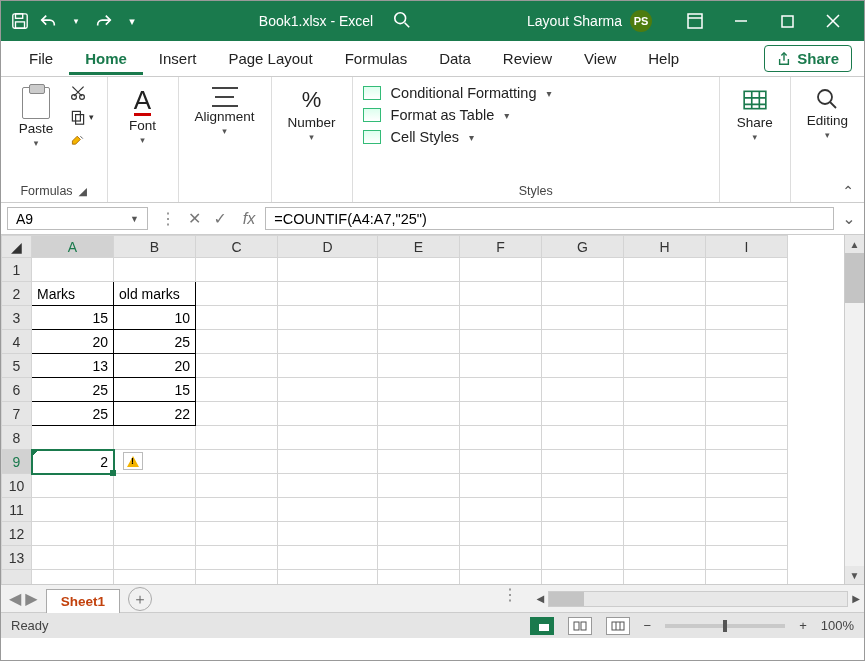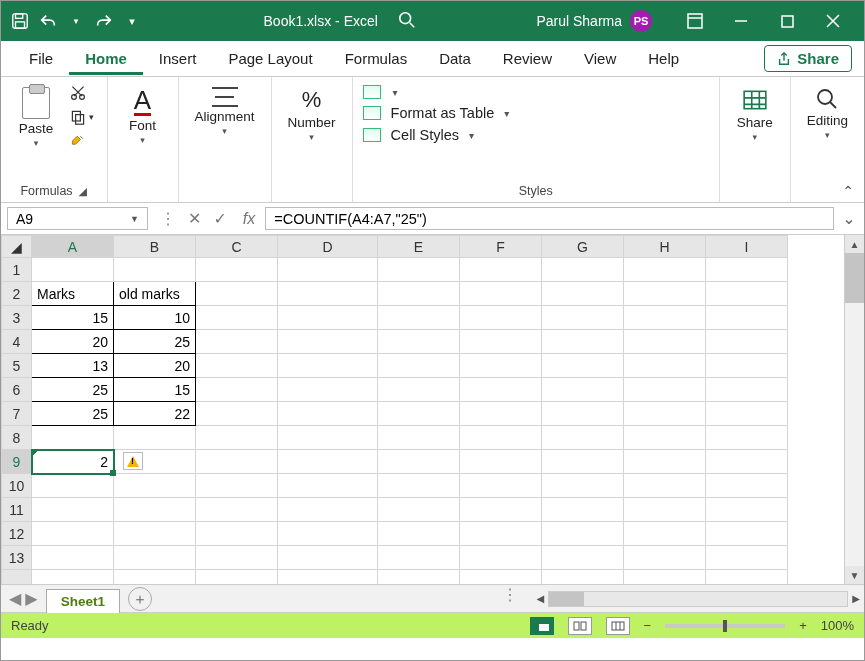--- a/index.html
+++ b/index.html
@@ -4,21 +4,21 @@
 <style>
   * { box-sizing: border-box; font-family: "Segoe UI", Arial, sans-serif; }
   body { margin:0; padding:0; background:#fff; width:865px; height:661px; overflow:hidden; border:1px solid #999; }
 
   
   .titlebar { background:#1a7a4d; color:#fff; height:40px; display:flex; align-items:center; padding:0 8px; font-size:14px; }
   .titlebar .qat { display:flex; align-items:center; gap:6px; }
   .titlebar .qat .icon-btn { width:22px; height:22px; display:flex; align-items:center; justify-content:center; color:#fff; }
   .titlebar .title-center { flex:1; text-align:center; display:flex; align-items:center; justify-content:center; gap:20px; }
   .titlebar .user { display:flex; align-items:center; gap:8px; }
-  .titlebar .user .avatar { width:22px; height:22px; border-radius:50%; background:#a21caf; display:flex; align-items:center; justify-content:center; font-size:11px; font-weight:600; }
+  .titlebar .user .avatar { width:22px; height:22px; border-radius:50%; background:#4d7c0f; display:flex; align-items:center; justify-content:center; font-size:11px; font-weight:600; }
   .titlebar .winbtns { display:flex; align-items:center; gap:0; margin-left:20px; }
   .titlebar .winbtns .wb { width:46px; height:40px; display:flex; align-items:center; justify-content:center; }
   .titlebar svg, .titlebar .glyph { color:#fff; }
 
   
   .menurow { height:36px; display:flex; align-items:center; padding:0 12px; gap:0; border-bottom:1px solid #ccc; }
   .menurow .tab { padding:8px 16px; font-size:15px; color:#222; cursor:pointer; }
   .menurow .tab.active { color:#1a7a4d; border-bottom:3px solid #1a7a4d; font-weight:600; padding-bottom:5px; }
   .menurow .spacer { flex:1; }
   .menurow .share { border:1px solid #1a7a4d; border-radius:4px; color:#1a7a4d; padding:4px 12px; font-weight:600; display:flex; align-items:center; gap:6px; font-size:15px; }
@@ -84,29 +84,29 @@
   .warn-icon .tri::after{content:"!"; position:absolute; left:-2px; top:0; font-size:9px; font-weight:bold; color:#000;}
 
   .vscroll { width:20px; background:#f1f1f1; border-left:1px solid #ccc; display:flex; flex-direction:column; }
   .vscroll .arr { height:18px; display:flex; align-items:center; justify-content:center; font-size:10px; color:#555; background:#e7e7e7; }
   .vscroll .thumb { background:#c4c4c4; margin:0; }
 
   
   .sheetrow { height:28px; border-top:1px solid #ccc; display:flex; align-items:stretch; background:#f1f1f1; }
   .sheetrow .nav { display:flex; align-items:center; gap:4px; padding:0 8px; color:#888; }
   .sheetrow .tabcont { display:flex; align-items:flex-end; }
-  .sheetrow .stab { background:#fff; border:1px solid #aaa; border-bottom:none; padding:4px 14px; font-size:13.5px; color:#4d7c0f; font-weight:600; position:relative; top:1px; }
+  .sheetrow .stab { background:#fff; border:1px solid #aaa; border-bottom:none; padding:4px 14px; font-size:13.5px; color:#c2410c; font-weight:600; position:relative; top:1px; }
   .sheetrow .plus { width:24px; height:24px; border:1px solid #aaa; border-radius:50%; margin:2px 8px; display:flex; align-items:center; justify-content:center; color:#666; font-size:15px;}
   .sheetrow .hscroll { flex:1; display:flex; align-items:center; justify-content:flex-end; padding-right:4px; }
   .sheetrow .hscroll .track { height:16px; background:#e8e8e8; flex:1; margin:0 4px; position:relative; max-width:300px; border:1px solid #ccc;}
   .sheetrow .hscroll .thumb { position:absolute; left:0; top:0; height:100%; width:35px; background:#c4c4c4; }
   .sheetrow .hdots{ color:#888; padding:0 6px; }
 
   
-  .status { height:26px; border-top:1px solid #ccc; background:#bef264; display:flex; align-items:center; font-size:13px; color:#444; padding:0 10px; gap:14px; }
+  .status { height:26px; border-top:1px solid #ccc; background:#e5e5e5; display:flex; align-items:center; font-size:13px; color:#444; padding:0 10px; gap:14px; }
   .status .spacer{flex:1;}
   .status .view-btn { width:24px; height:18px; border:1px solid #999; display:flex; align-items:center; justify-content:center; font-size:10px; background:#fff;}
   .status .view-btn.active { background:#1a7a4d; color:#fff; border-color:#1a7a4d;}
   .status .zoom-track { width:120px; height:4px; background:#c9c9c9; position:relative; }
   .status .zoom-track .zthumb { position:absolute; left:58px; top:-4px; width:4px; height:12px; background:#555;}
   .ribbon-area{position:relative;}
   .collapse-chev{position:absolute; right:10px; bottom:4px; font-size:14px; color:#555;}
 </style>
 </head>
 <body>
@@ -138,21 +138,21 @@
   <div class="title-center">
     <span>Book1.xlsx - Excel</span>
     <span>
       <svg width="18" height="18" viewBox="0 0 20 20" fill="none" stroke="#fff" stroke-width="1.8">
           <circle cx="8" cy="8" r="6"></circle>
           <path d="m13 13 5 5"></path>
         </svg>
     </span>
   </div>
   <div class="user">
-    <span>Parul Sharma</span>
+    <span>Layout Sharma</span>
     <span class="avatar">PS</span>
   </div>
   <div class="winbtns">
     <span class="wb">
         <svg width="16" height="16" viewBox="0 0 16 16" fill="none" stroke="#fff" stroke-width="1.5">
           <rect x="1" y="1" width="14" height="14"></rect>
           <path d="M1 5h14"></path>
         </svg>
       </span>
     <span class="wb">
@@ -268,20 +268,21 @@
     </div>
         </div>
         <div class="glabel"></div>
   </div>
 
   <div class="ribbon-group" style="flex:1;">
     <div class="gbody">
       <div class="styles-body">
         <div class="line">
               <span class="mini-icon"></span>
+              <span>Conditional Formatting</span>
               <span class="caret-sm">▾</span>
             </div>
         <div class="line">
               <span class="mini-icon"></span>
               <span>Format as Table</span>
               <span class="caret-sm">▾</span>
             </div>
         <div class="line">
               <span class="mini-icon"></span>
               <span>Cell Styles</span>

